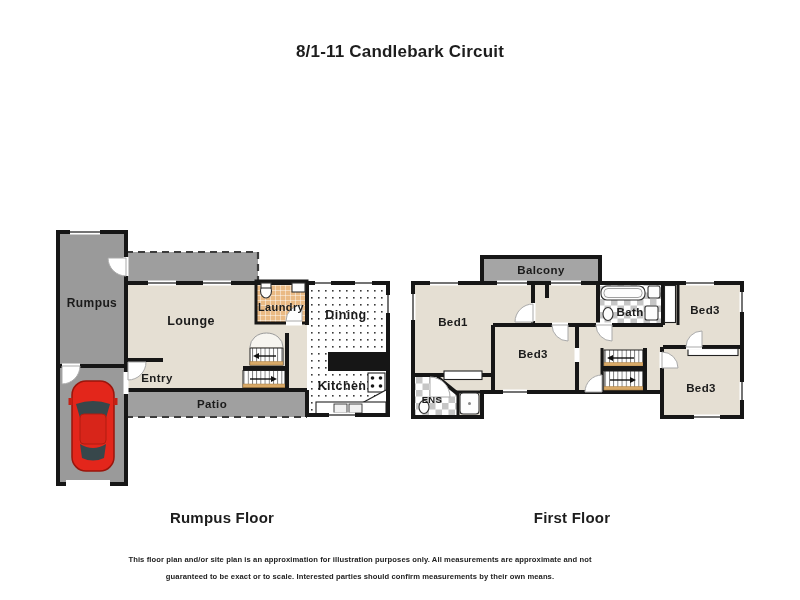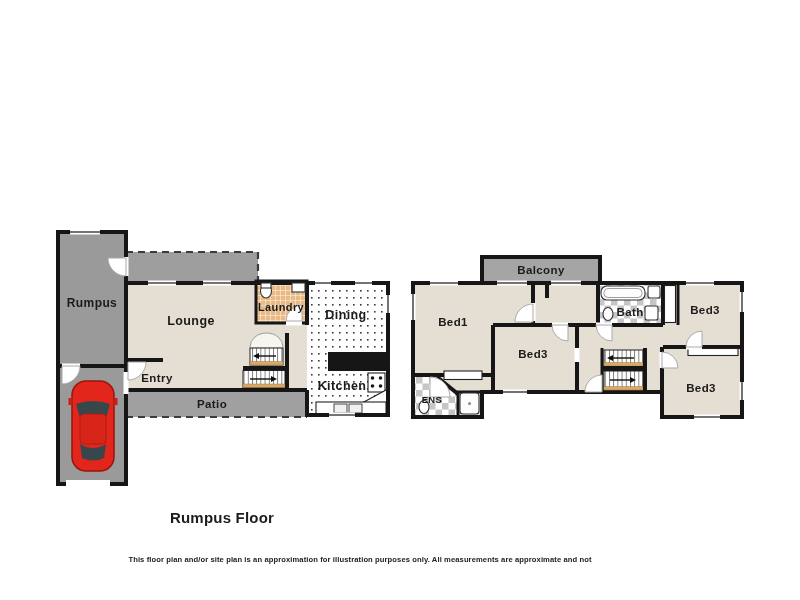--- a/index.html
+++ b/index.html
@@ -34,20 +34,21 @@
   .room-label{font-family:"Liberation Sans",sans-serif;font-weight:700;fill:#1b1b1b;letter-spacing:.4px;}
   .dash{stroke:#3c3c3c;stroke-width:2.2;stroke-dasharray:7 5;fill:none;}
   .arrow{stroke:#111;stroke-width:1.4;fill:none;}
   .arrowhead{fill:#111;stroke:none;}
 </style>
 </head>
 <body>
 
 <div class="canvas">
 
+  <div class="title-line title-address">8/1-11 Candlebark Circuit</div>
 
   <svg width="800" height="600" viewBox="0 0 800 600">
     <defs>
       <pattern id="dots" width="7" height="7" patternUnits="userSpaceOnUse">
         <rect width="7" height="7" fill="#ffffff"></rect>
         <rect x="3" y="3" width="1.6" height="1.6" fill="#3a3a3a"></rect>
       </pattern>
       <pattern id="laundryTile" width="5" height="5" patternUnits="userSpaceOnUse">
         <rect width="5" height="5" fill="#eaba84"></rect>
         <path d="M0,0 H5 M0,0 V5" stroke="#ffffff" stroke-width="0.9" fill="none"></path>
@@ -268,18 +269,20 @@
       <text x="453" y="326" text-anchor="middle" font-size="11.5" class="room-label">Bed1</text>
       <text x="533" y="358" text-anchor="middle" font-size="11.5" class="room-label">Bed3</text>
       <text x="630" y="316" text-anchor="middle" font-size="11.5" class="room-label">Bath</text>
       <text x="705" y="314" text-anchor="middle" font-size="11.5" class="room-label">Bed3</text>
       <text x="701" y="392" text-anchor="middle" font-size="11.5" class="room-label">Bed3</text>
       <text x="432" y="403" text-anchor="middle" font-size="9.5" class="room-label">ENS</text>
     </g>
   </svg>
 
   <div class="floor-caption caption-gf">Rumpus Floor</div>
+  <div class="floor-caption caption-ff">First Floor</div>
 
   <div class="disclaimer">
     <div>This floor plan and/or site plan is an approximation for illustration purposes only. All measurements are approximate and not</div>
+    <div>guaranteed to be exact or to scale. Interested parties should confirm measurements by their own means.</div>
   </div>
 
 </div>
 
 </body></html>

